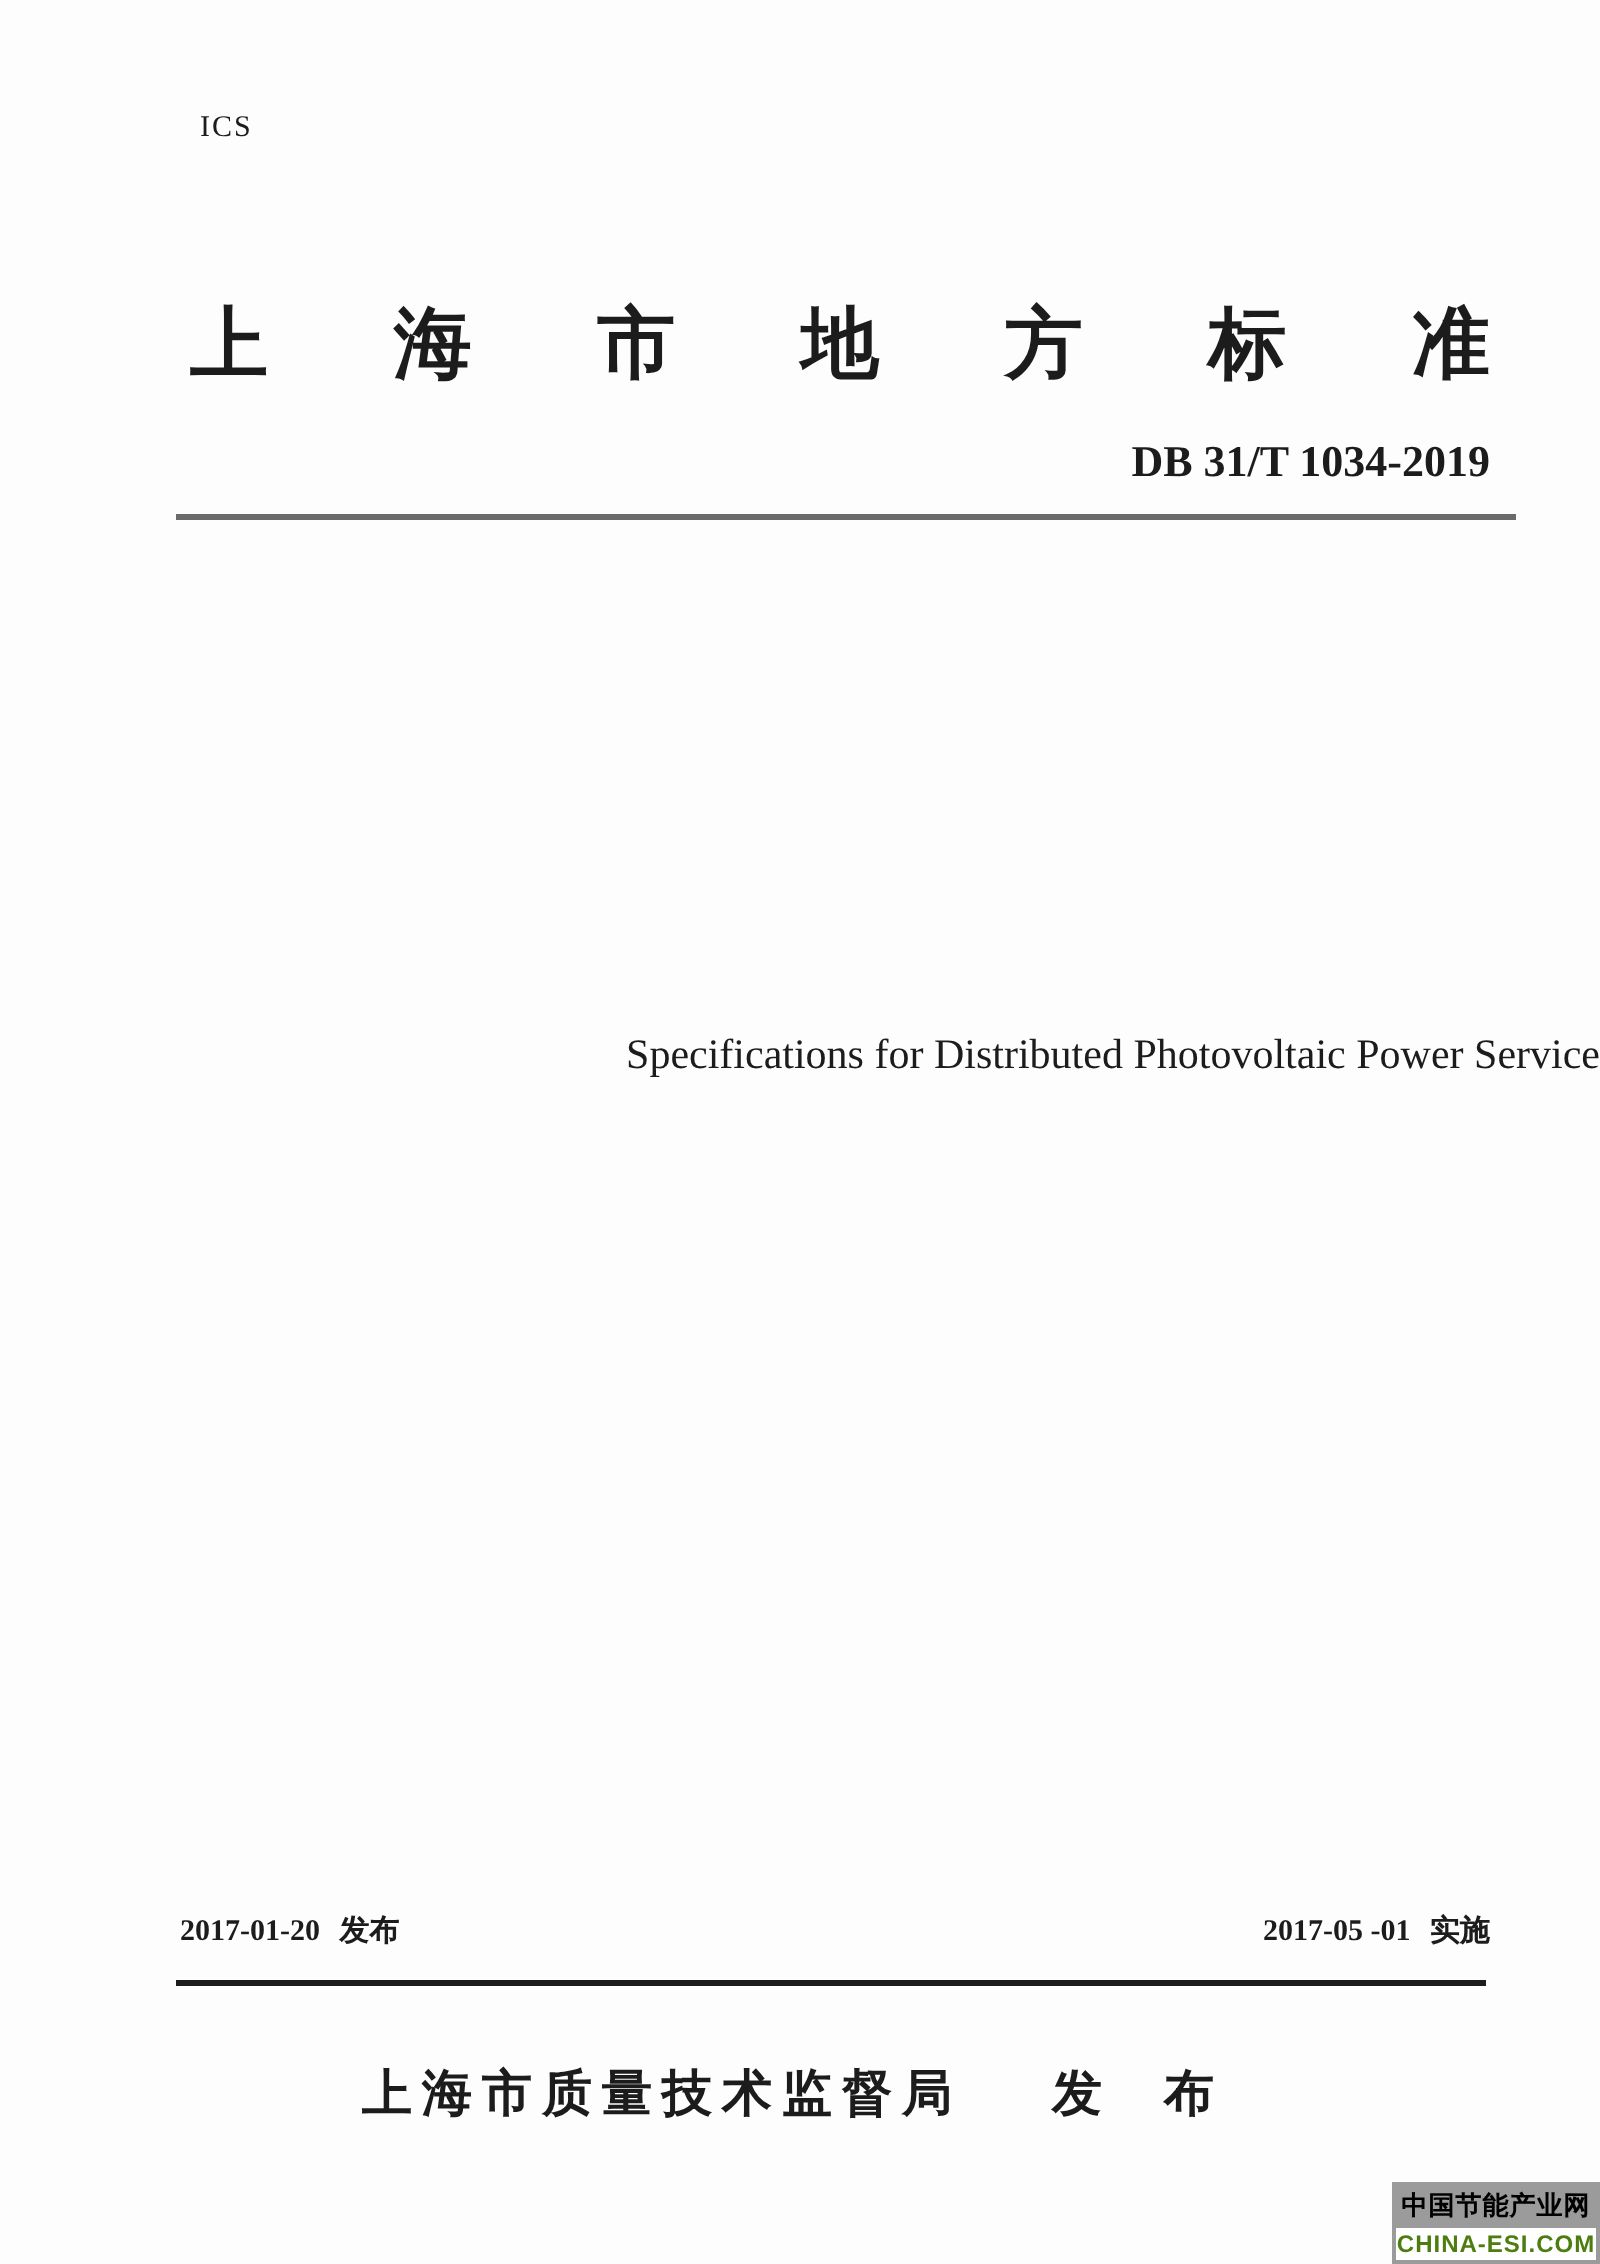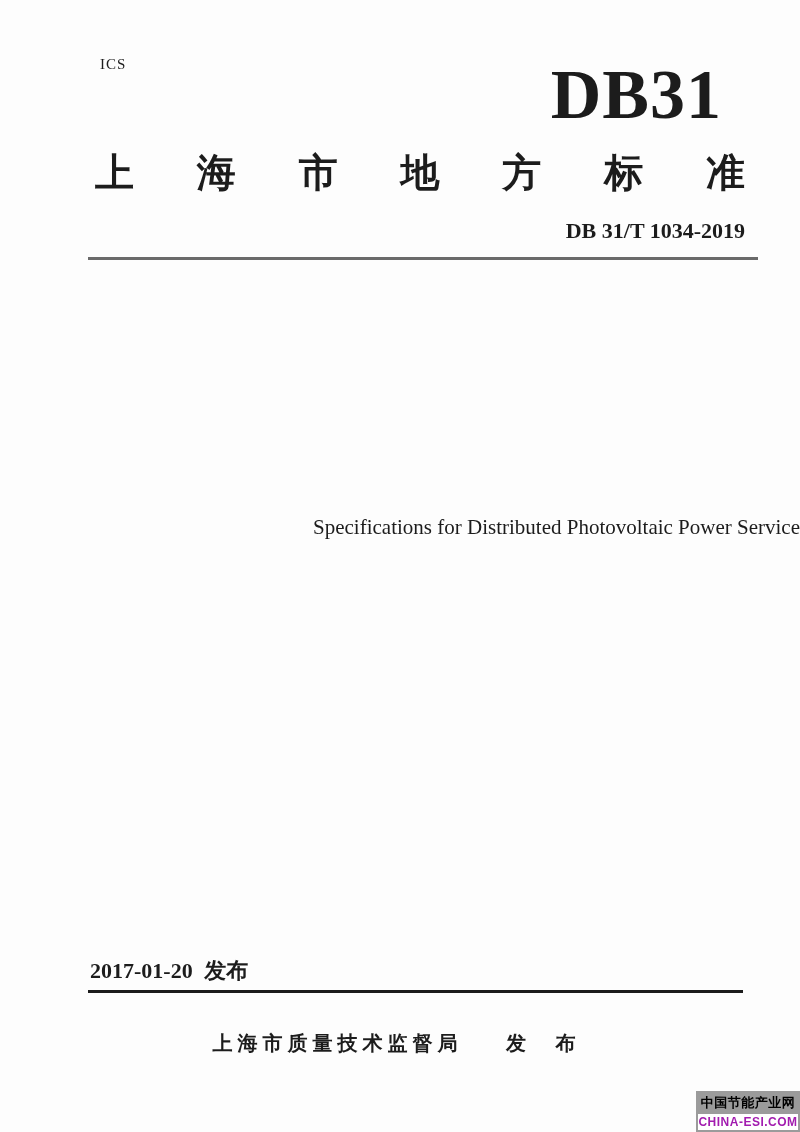--- a/index.html
+++ b/index.html
@@ -49,68 +49,67 @@
   }
   .title-en {
     position: absolute; left: 0; top: 515px; width: 100%;
     text-align: right;
     font-family: "Liberation Serif", serif;
     font-size: 21px;
   }
   .dates-row {
     position: absolute; left: 90px; top: 956px; width: 655px;
     display: flex; justify-content: space-between; align-items: baseline;
-    font-size: 22px; font-weight: bold;
+    font-size: 15px; font-weight: bold;
   }
   .date-num { font-family: "Liberation Serif", serif; }
   .date-label {
     font-family: "Liberation Sans", sans-serif;
     margin-left: 6px;
   }
   .rule-bottom {
     position: absolute; left: 88px; top: 990px;
     width: 655px; height: 3px; background: #1c1c1c;
   }
   .publisher-row {
     position: absolute; left: 0; top: 1030px; width: 100%;
     text-align: center;
     font-family: "Liberation Sans", sans-serif;
-    font-size: 20px; font-weight: bold;
+    font-size: 25px; font-weight: bold;
     white-space: nowrap;
   }
   .publisher-org { letter-spacing: 5px; }
   .publisher-action { margin-left: 38px; letter-spacing: 12px; }
   .watermark {
     position: absolute; right: 0; bottom: 0; width: 104px;
     font-family: "Liberation Sans", sans-serif;
   }
   .wm-bar {
     background: #9b9b9b; color: #000000;
     font-size: 13px; font-weight: bold;
     text-align: center; padding: 3px 0 2px 0;
     letter-spacing: 0.5px; white-space: nowrap;
   }
   .wm-box {
     background: #ffffff;
     border: 2px solid #9b9b9b;
     border-top: none;
-    color: #a21caf;
+    color: #4d7c0f;
     font-size: 12px; font-weight: bold;
     text-align: center; padding: 1px 0;
     letter-spacing: 0.5px; white-space: nowrap;
   }
 </style>
 </head>
 <body>
 
 <div class="page">
 
   <div class="ics">ICS</div>
 
-  <div class="db-logo">DB31</div>
 
   <div class="std-category">
     <span>上</span>
     <span>海</span>
     <span>市</span>
     <span>地</span>
     <span>方</span>
     <span>标</span>
     <span>准</span>
   </div>
@@ -120,20 +119,24 @@
   <div class="rule-top"></div>
 
 
   <div class="title-en">Specifications for Distributed Photovoltaic Power Service</div>
 
   <div class="dates-row">
     <span>
       <span class="date-num">2017-01-20</span>
       <span class="date-label">发布</span>
     </span>
+    <span>
+      <span class="date-num">2017-05 -01</span>
+      <span class="date-label">实施</span>
+    </span>
   </div>
 
   <div class="rule-bottom"></div>
 
   <div class="publisher-row">
     <span class="publisher-org">上海市质量技术监督局</span>
     <span class="publisher-action">发 布</span>
   </div>
 
   <div class="watermark">

